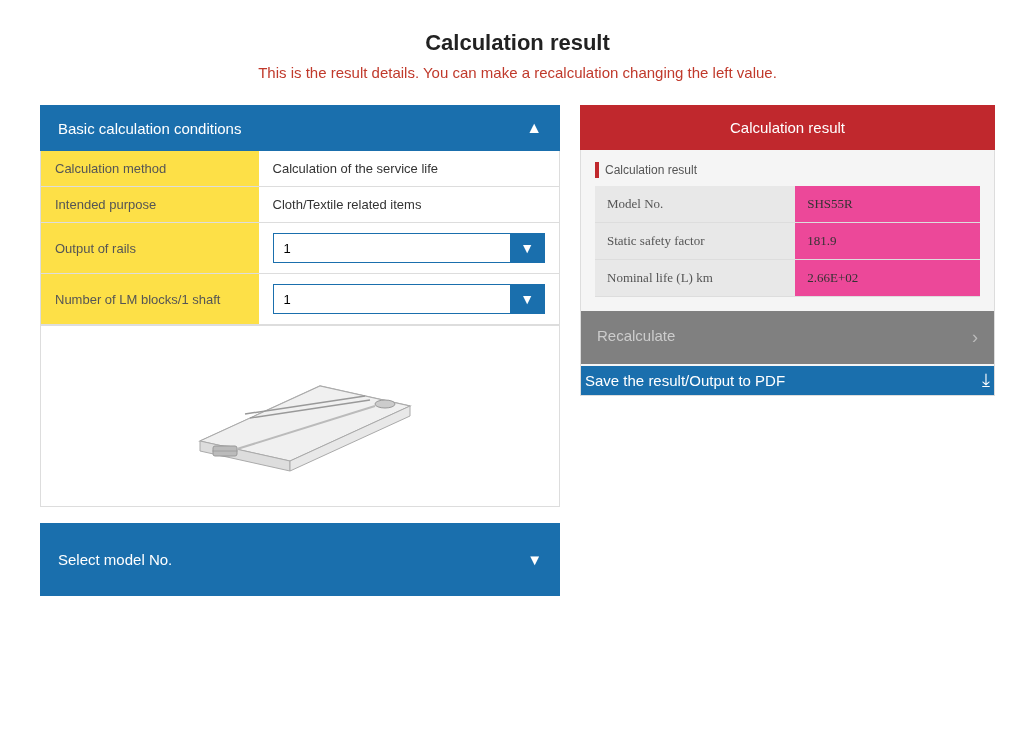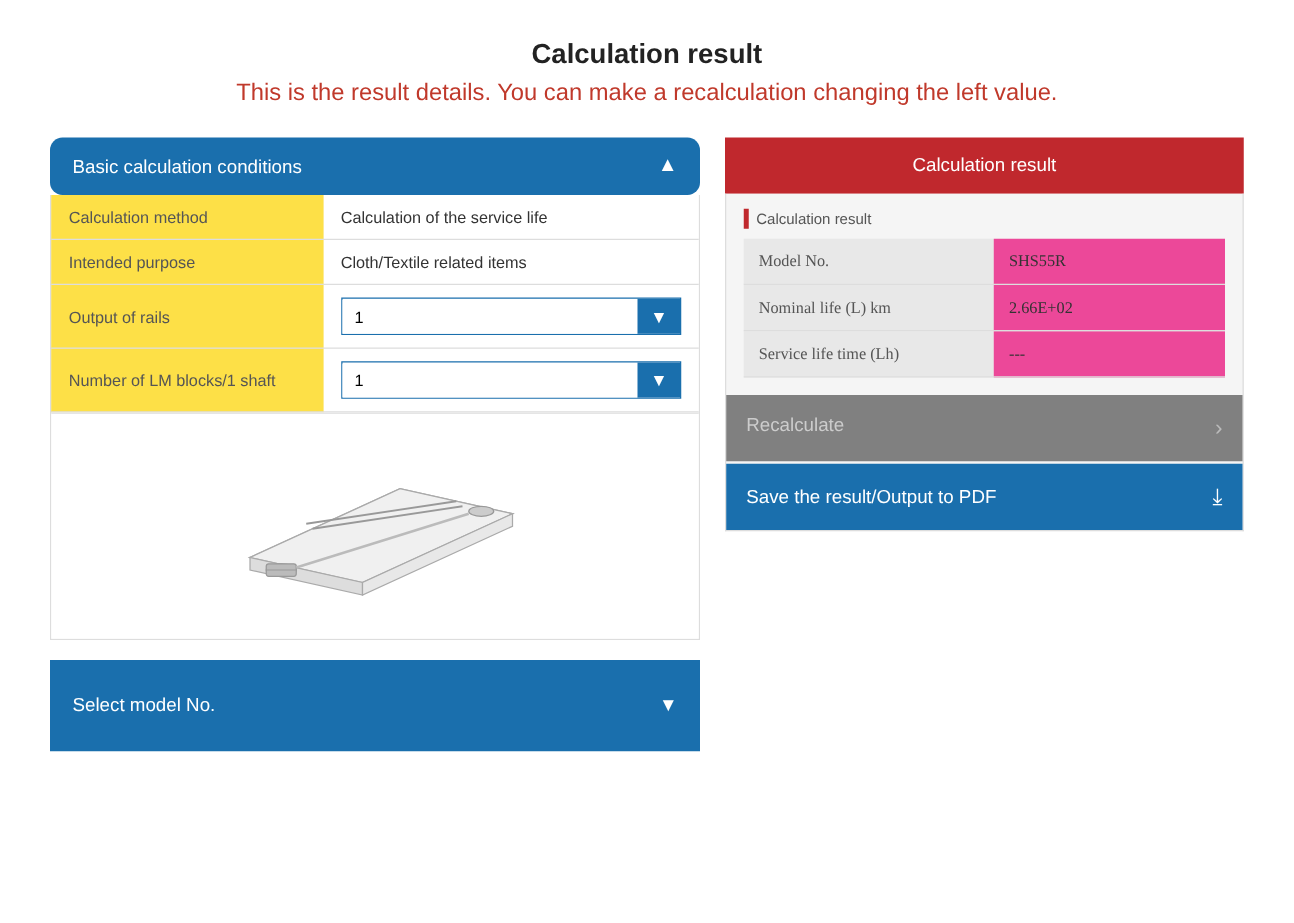--- a/index.html
+++ b/index.html
@@ -20,21 +20,21 @@
       text-align: center;
       font-size: 22px;
       font-weight: bold;
       margin-bottom: 8px;
       color: #222;
     }
 
     .page-subtitle {
       text-align: center;
       color: #c0392b;
-      font-size: 19px;
+      font-size: 15px;
       margin-bottom: 24px;
     }
 
     .main-layout {
       display: flex;
       gap: 20px;
       align-items: flex-start;
     }
 
     
@@ -45,21 +45,20 @@
 
     .section-header {
       background: #1a6fad;
       color: #fff;
       padding: 14px 18px;
       display: flex;
       align-items: center;
       justify-content: space-between;
       font-size: 15px;
       cursor: pointer;
-      border-radius: 10px;
     }
 
     .section-header .arrow {
       font-size: 16px;
     }
 
     .section-body {
       border: 1px solid #ddd;
       border-top: none;
       background: #f5f5f5;
@@ -230,21 +229,21 @@
     .recalculate-btn .btn-arrow {
       font-size: 18px;
       color: #bbb;
     }
 
     .save-btn {
       width: 100%;
       background: #1a6fad;
       color: #fff;
       border: none;
-      padding: 16px;
+      padding: 4px;
       font-size: 15px;
       cursor: pointer;
       display: flex;
       align-items: center;
       justify-content: space-between;
       margin-top: 2px;
     }
 
     .save-btn .btn-icon {
       font-size: 18px;
@@ -350,26 +349,26 @@
           <span>Calculation result</span>
         </div>
 
         <table class="result-table">
           <tbody>
               <tr>
             <td>Model No.</td>
             <td>SHS55R</td>
           </tr>
           <tr>
+            <td>Static safety factor</td>
+            <td>181.9</td>
+          </tr>
+          <tr>
             <td>Nominal life (L) km</td>
             <td>2.66E+02</td>
-          </tr>
-          <tr>
-            <td>Service life time (Lh)</td>
-            <td>---</td>
           </tr>
         </tbody>
           </table>
 
         <div class="btn-area">
           <button class="recalculate-btn" disabled="">
             <span>Recalculate</span>
             <span class="btn-arrow">›</span>
           </button>
           <button class="save-btn">

